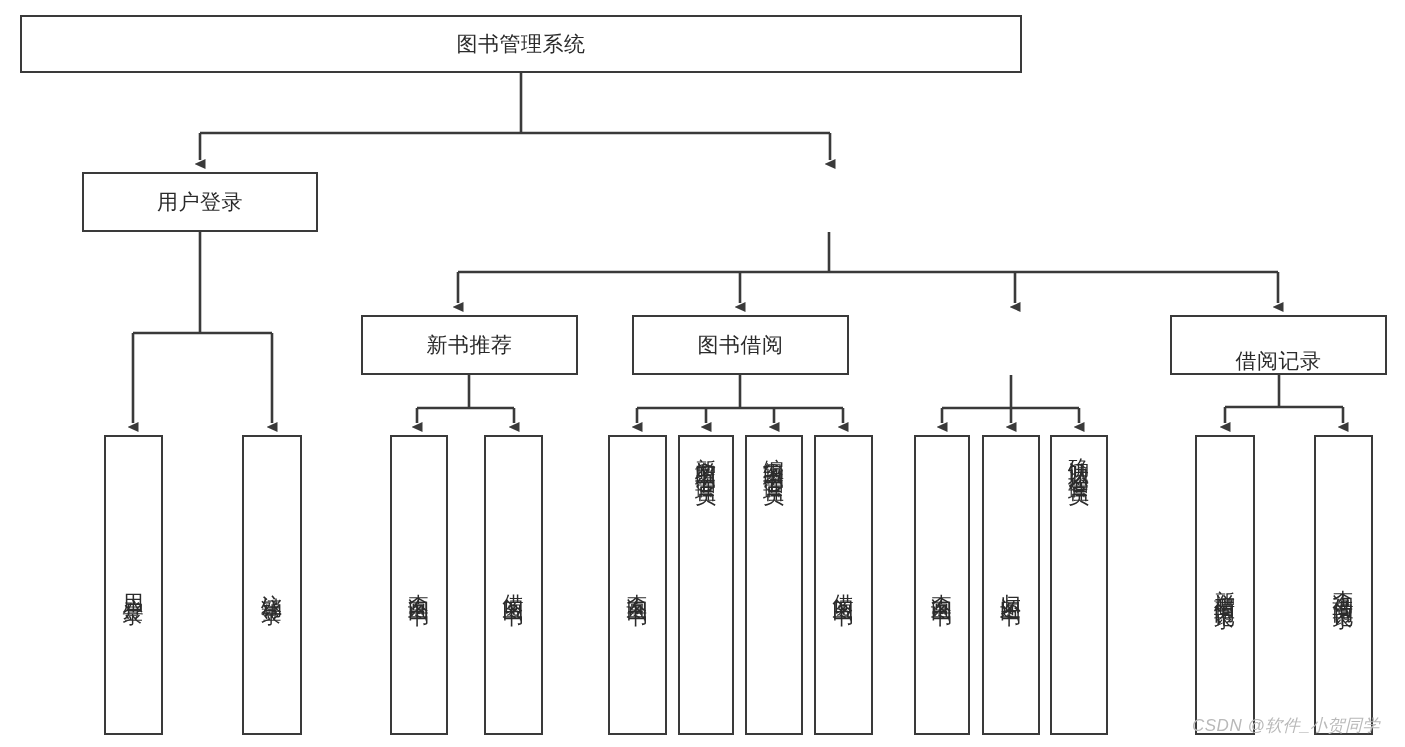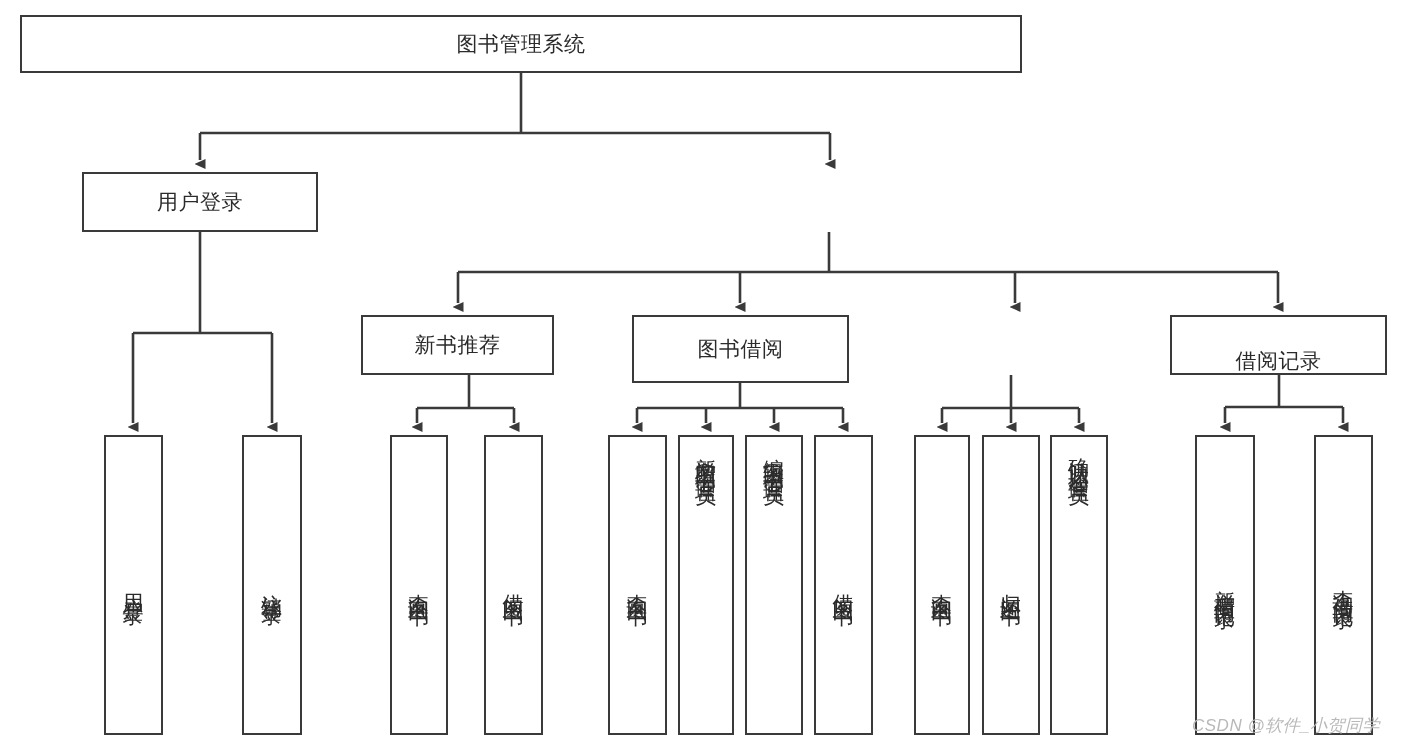--- a/index.html
+++ b/index.html
@@ -134,24 +134,24 @@
   </svg>
 
   <div class="node root" style="left:20px; top:15px; width:1002px; height:58px;">
     <span class="lbl">图书管理系统</span>
   </div>
 
   <div class="node horiz" style="left:82px; top:172px; width:236px; height:60px;">
     <span class="lbl">用户登录</span>
   </div>
 
-  <div class="node horiz" style="left:361px; top:315px; width:193px; height:60px;">
+  <div class="node horiz" style="left:361px; top:315px; width:217px; height:60px;">
     <span class="lbl">新书推荐</span>
   </div>
-  <div class="node horiz" style="left:632px; top:315px; width:217px; height:68px;">
+  <div class="node horiz" style="left:632px; top:315px; width:217px; height:60px;">
     <span class="lbl">图书借阅</span>
   </div>
   <div class="node horiz" style="left:1170px; top:315px; width:217px; height:60px;align-items:flex-end;">
     <span class="lbl">借阅记录</span>
   </div>
 
   <div class="node vert centered" style="left:104px; top:435px; width:59px; height:300px;">
     <span class="lbl">用户登录</span>
   </div>
   <div class="node vert centered" style="left:242px; top:435px; width:60px; height:300px;">

